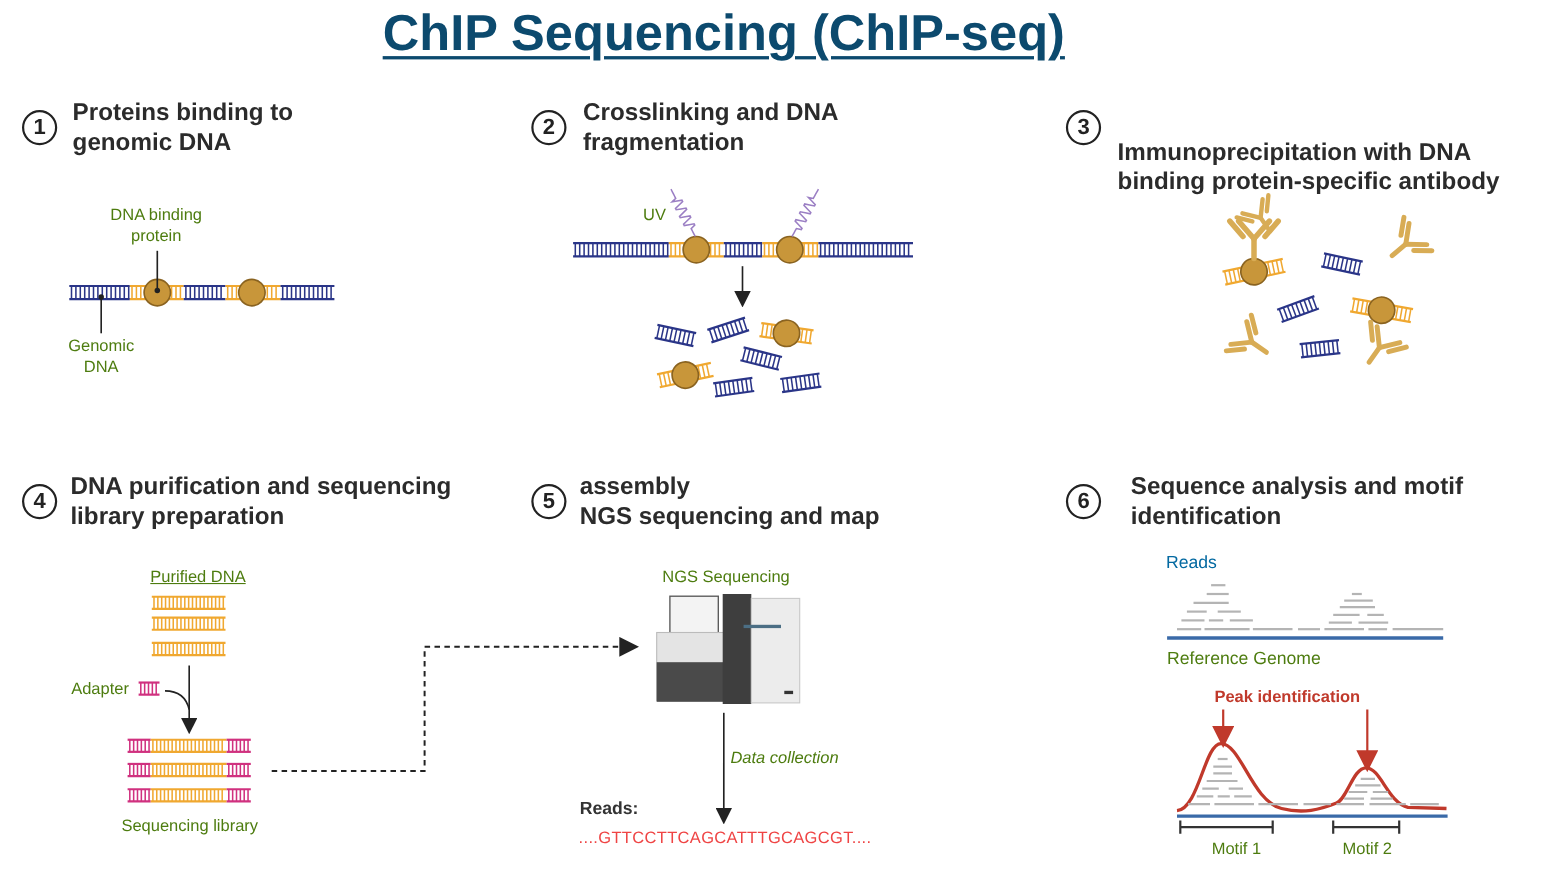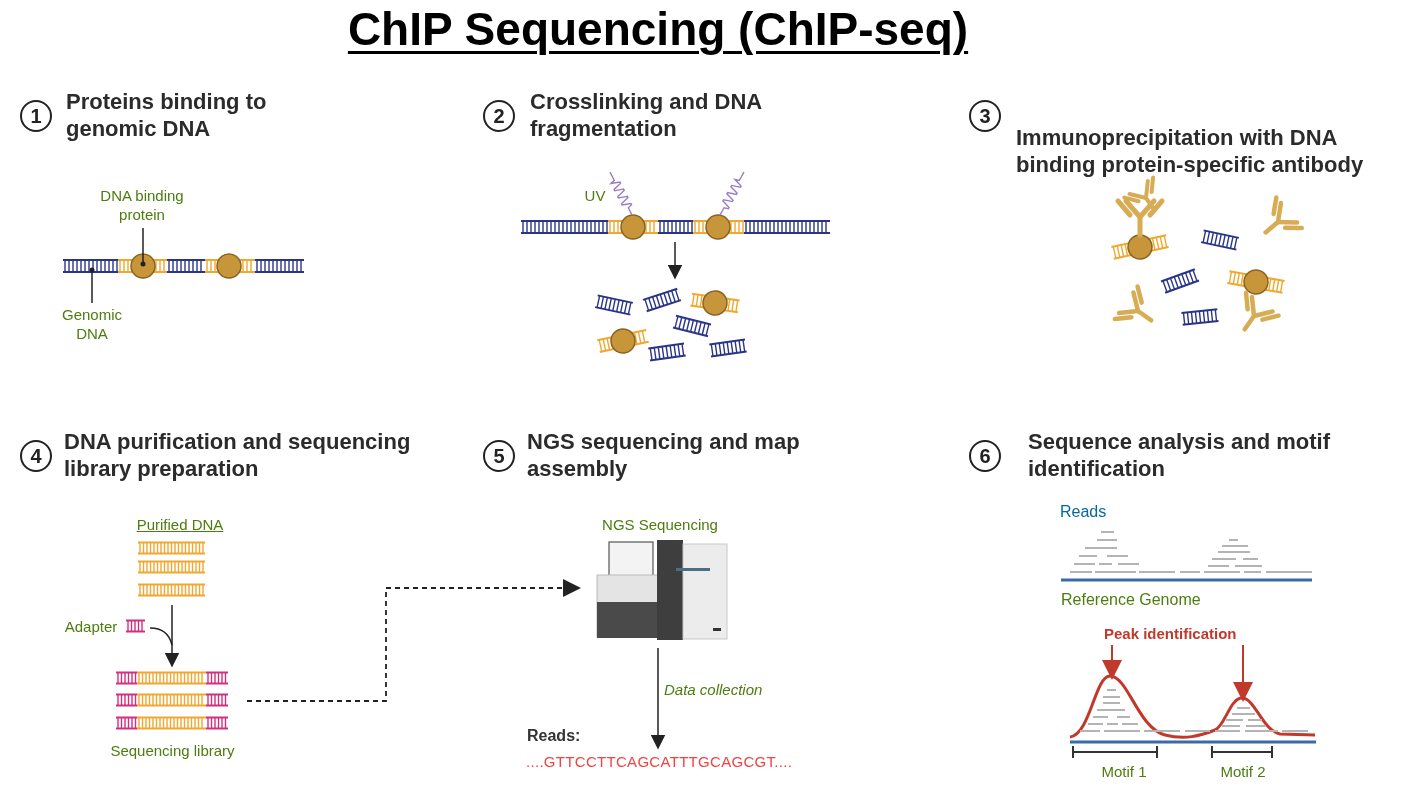--- a/index.html
+++ b/index.html
@@ -1,17 +1,17 @@
 <!DOCTYPE html>
 <html><head>
 <meta charset="utf-8">
 <style>
   html, body { margin: 0; padding: 0; background: #ffffff; }
   body { width: 1416px; height: 794px; position: relative; overflow: hidden; font-family: "Liberation Sans", sans-serif; color: #2b2b2b; }
-  .title { position: absolute; left: 0; width: 1316px; top: 2px; text-align: center; font-size: 46px; font-weight: bold; color: #000000; }
+  .title { position: absolute; left: 0; width: 1316px; top: 2px; text-align: center; font-size: 46px; font-weight: bold; color: #0c4a6e; }
   .title span { text-decoration: underline; text-decoration-thickness: 3px; text-underline-offset: 6px; }
   .step-num { position: absolute; width: 28px; height: 28px; border: 2.5px solid #222; border-radius: 50%; font-weight: bold; font-size: 20px; text-align: center; line-height: 28px; color: #222; box-sizing: content-box; }
   .step-title { position: absolute; font-size: 22px; font-weight: bold; line-height: 27px; color: #2b2b2b; }
   .lbl { position: absolute; font-size: 15px; color: #4d7c0f; text-align: center; line-height: 19px; }
   svg.art { position: absolute; left: 0; top: 0; }
   .reads-seq { position: absolute; font-size: 15px; color: #ef4444; letter-spacing: 0.3px; }
   .reads-head { position: absolute; font-size: 16px; font-weight: bold; color: #333; }
   .italic { font-style: italic; }
 </style>
 </head>
@@ -38,22 +38,22 @@
   </div>
 
 <div class="step-num" style="left:20px;top:440px;">4</div>
 <div class="step-title" style="left:64px;top:428px;">
     <div>DNA purification and sequencing</div>
     <div>library preparation</div>
   </div>
 
 <div class="step-num" style="left:483px;top:440px;">5</div>
 <div class="step-title" style="left:527px;top:428px;">
+    <div>assembly</div>
     <div>NGS sequencing and map</div>
-    <div>assembly</div>
   </div>
 
 <div class="step-num" style="left:969px;top:440px;">6</div>
 <div class="step-title" style="left:1016px;top:428px;margin-left:12px;">
     <div>Sequence analysis and motif</div>
     <div>identification</div>
   </div>
 
 <div class="lbl" style="left:82px;top:186px;width:120px;">
     <div>DNA binding</div>

